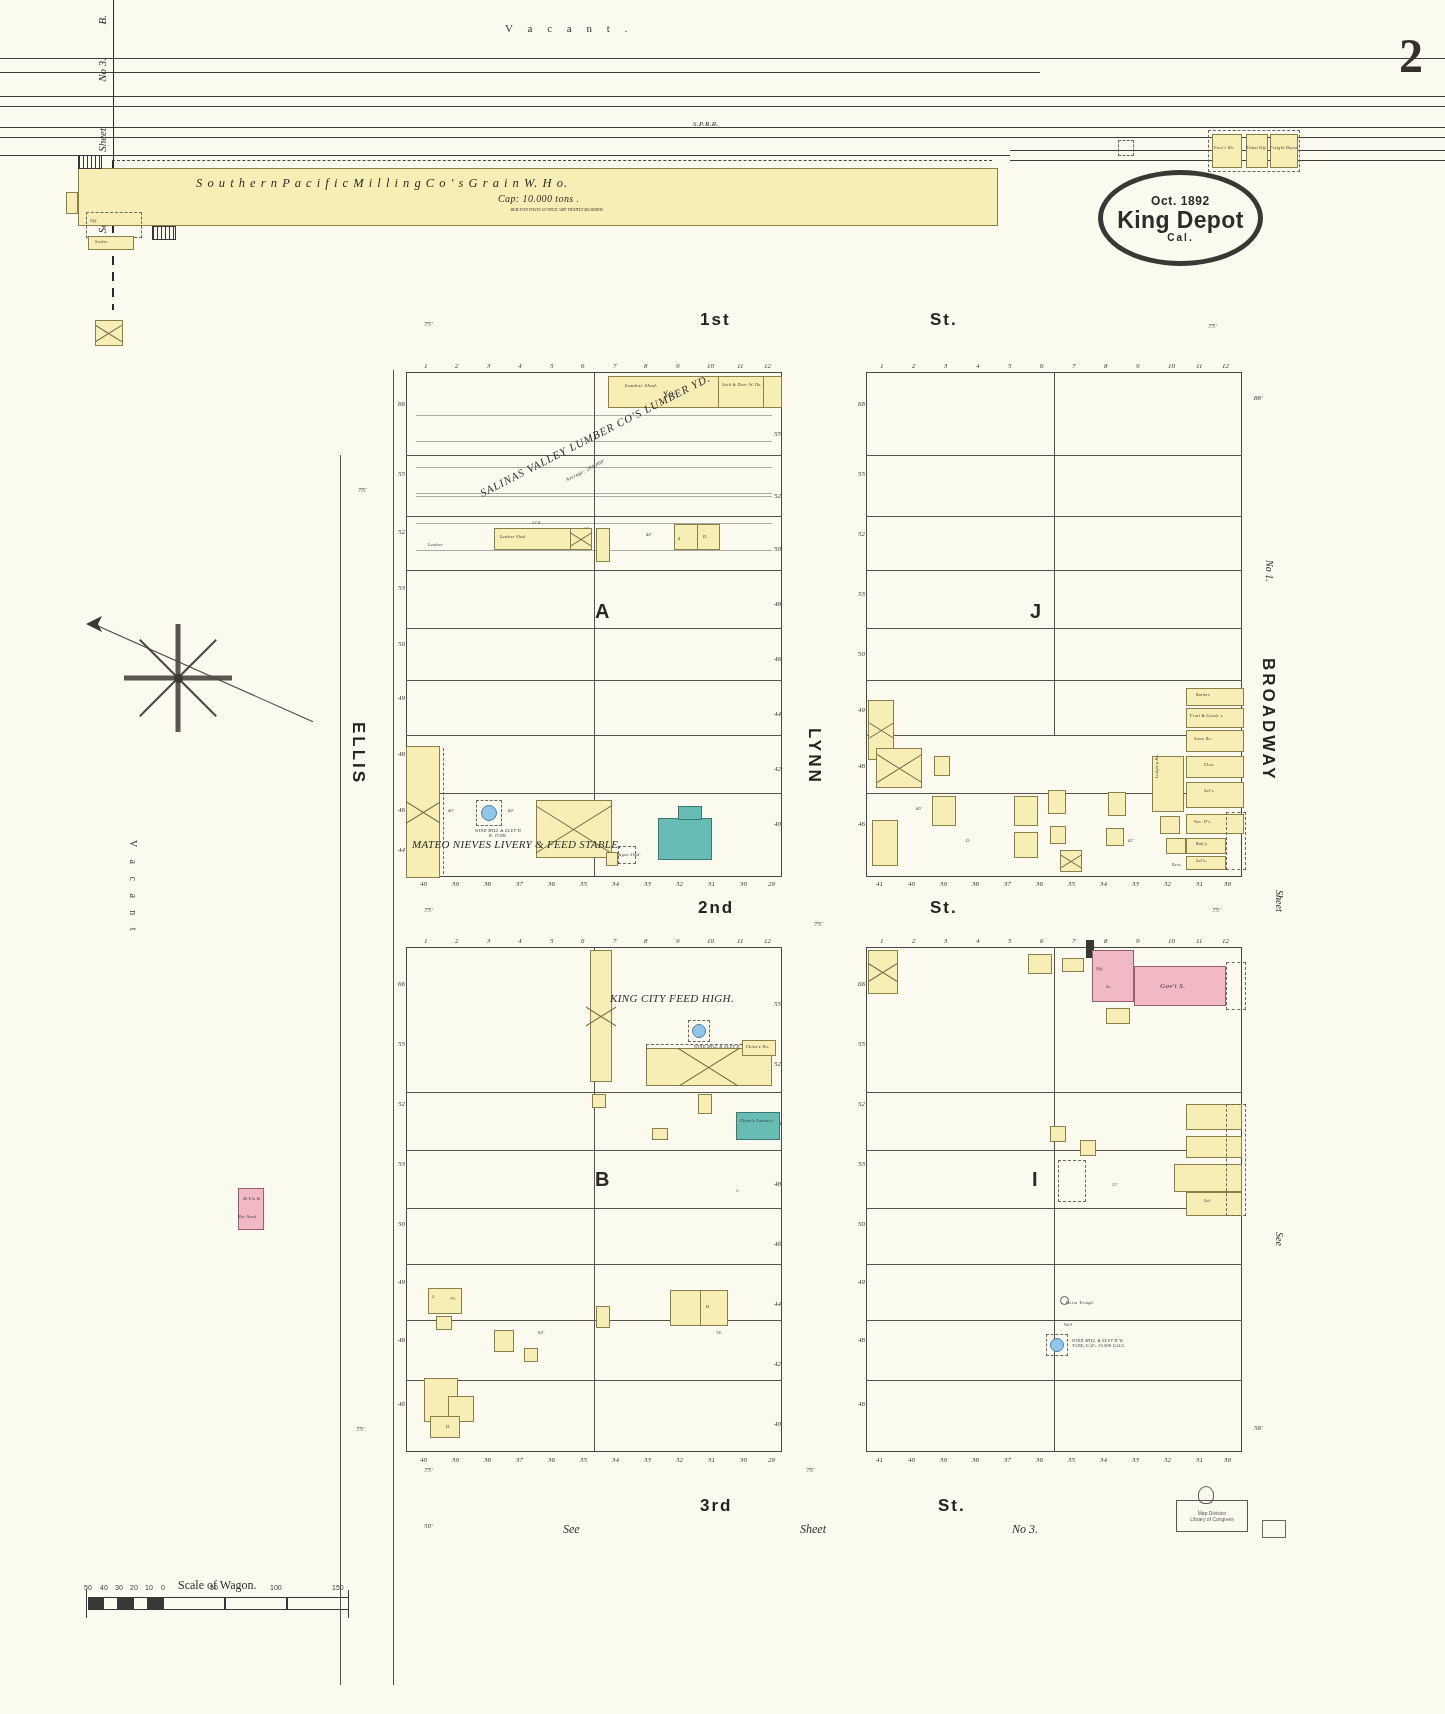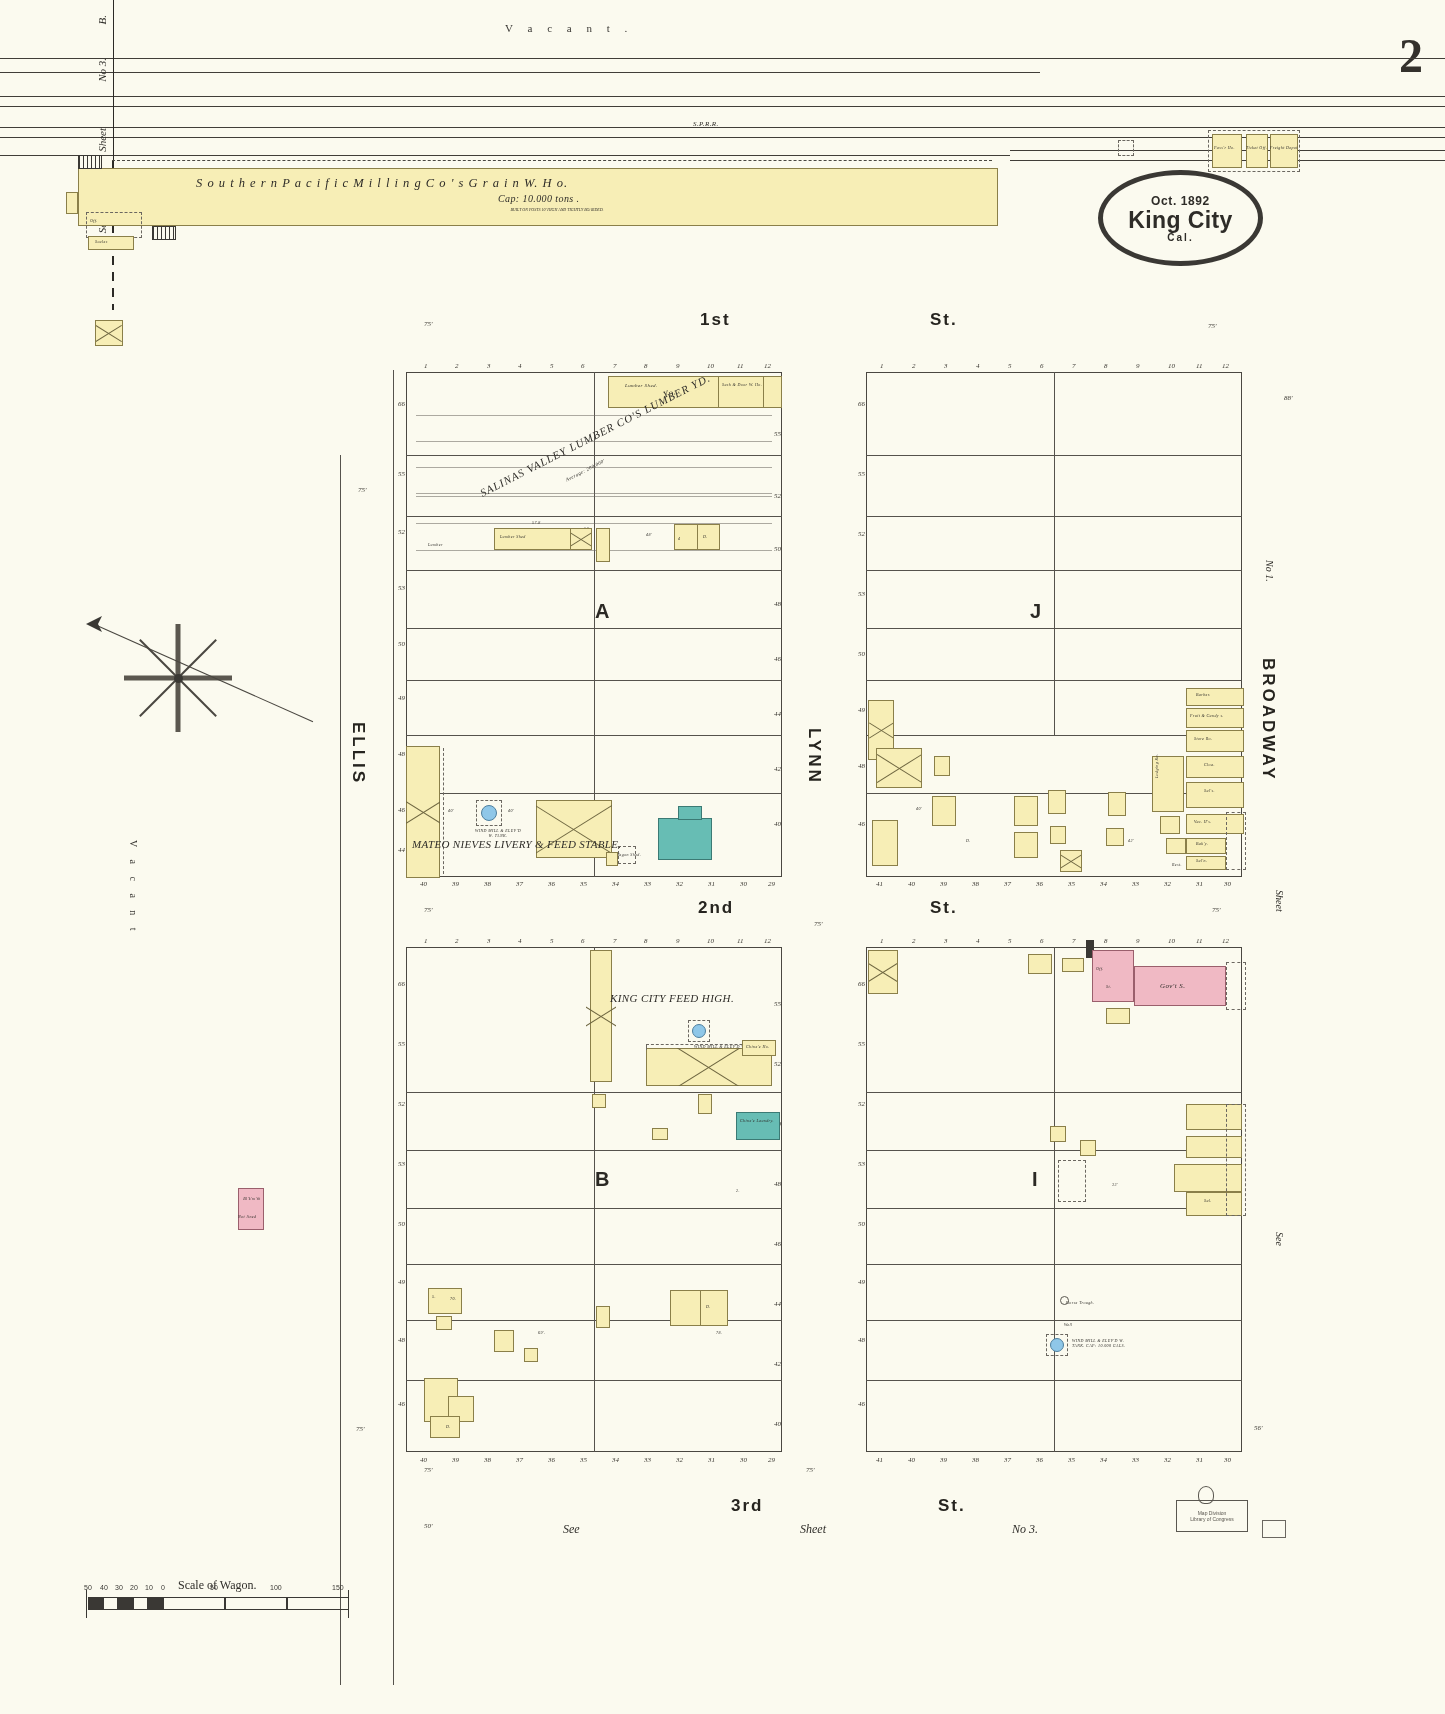--- a/index.html
+++ b/index.html
@@ -142,29 +142,29 @@
   <div class="dash" style="left:1208px;top:130px;width:92px;height:42px;"></div>
   <div class="yel" style="left:1212px;top:134px;width:30px;height:34px;"></div>
   <div class="yel" style="left:1246px;top:134px;width:22px;height:34px;"></div>
   <div class="yel" style="left:1270px;top:134px;width:28px;height:34px;"></div>
   <div class="t xtiny script" style="left:1214px;top:145px;">Pass'r Ho.</div>
   <div class="t xtiny script" style="left:1246px;top:145px;">Ticket Off.</div>
   <div class="t xtiny script" style="left:1270px;top:145px;">Freight Depot</div>
 
   <div id="cart">
     <div class="d">Oct. 1892</div>
-    <div class="c">King City</div>
+    <div class="c">King Depot</div>
     <div class="s">Cal.</div>
   </div>
 
   <div class="t street" style="left:700px;top:310px;">1st</div>
   <div class="t street" style="left:930px;top:310px;">St.</div>
   <div class="t street" style="left:698px;top:898px;">2nd</div>
   <div class="t street" style="left:930px;top:898px;">St.</div>
-  <div class="t street" style="left:731px;top:1496px;">3rd</div>
+  <div class="t street" style="left:700px;top:1496px;">3rd</div>
   <div class="t street" style="left:938px;top:1496px;">St.</div>
 
   <div class="t streetv" style="left:348px;top:722px;">ELLIS</div>
   <div class="t streetv" style="left:804px;top:728px;">LYNN</div>
   <div class="t streetv" style="left:1258px;top:658px;">BROADWAY</div>
 
   <div class="ln vl" style="left:340px;top:455px;height:1230px;background:#55524c;"></div>
   <div class="ln vl" style="left:393px;top:370px;height:1315px;background:#55524c;"></div>
 
   <div class="t num" style="left:424px;top:320px;">75'</div>
@@ -317,21 +317,21 @@
   <div class="t num" style="left:1196px;top:880px;">31</div>
   <div class="t num" style="left:1224px;top:880px;">30</div>
   <div class="t num" style="left:858px;top:400px;">66</div>
   <div class="t num" style="left:858px;top:470px;">55</div>
   <div class="t num" style="left:858px;top:530px;">52</div>
   <div class="t num" style="left:858px;top:590px;">53</div>
   <div class="t num" style="left:858px;top:650px;">50</div>
   <div class="t num" style="left:858px;top:706px;">49</div>
   <div class="t num" style="left:858px;top:762px;">48</div>
   <div class="t num" style="left:858px;top:820px;">46</div>
-  <div class="t num" style="left:1284px;top:394px;">88'</div>
+  <div class="t num" style="left:1254px;top:394px;">88'</div>
 
   <div class="yel xh" style="left:868px;top:700px;width:26px;height:60px;"></div>
   <div class="yel xh" style="left:876px;top:748px;width:46px;height:40px;"></div>
   <div class="yel" style="left:872px;top:820px;width:26px;height:46px;"></div>
   <div class="yel" style="left:934px;top:756px;width:16px;height:20px;"></div>
   <div class="yel" style="left:932px;top:796px;width:24px;height:30px;"></div>
   <div class="t xtiny script" style="left:916px;top:806px;">40'</div>
   <div class="t xtiny script" style="left:966px;top:838px;">D.</div>
   <div class="yel" style="left:1014px;top:796px;width:24px;height:30px;"></div>
   <div class="yel" style="left:1014px;top:832px;width:24px;height:26px;"></div>

